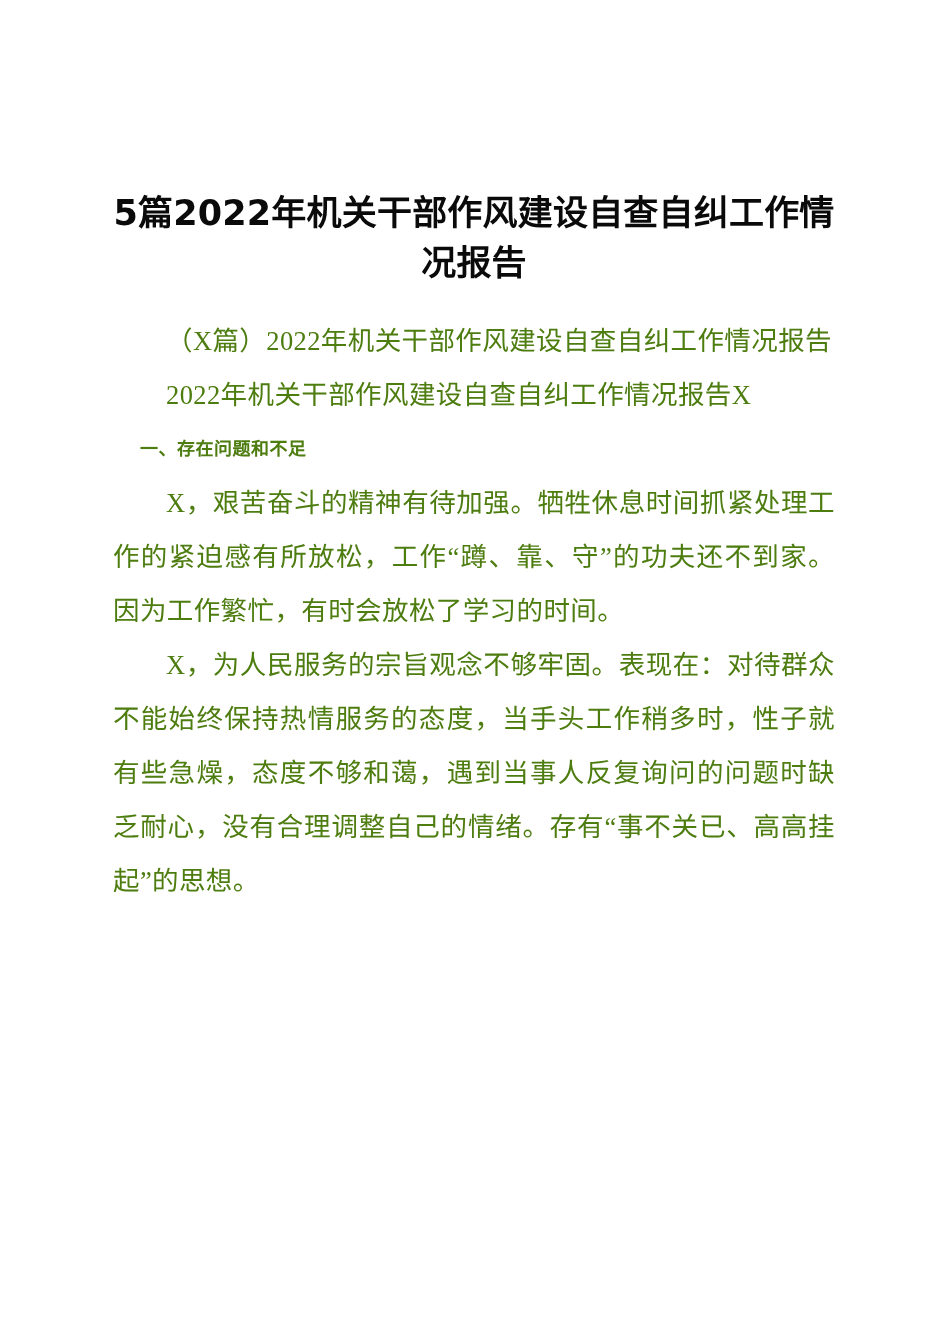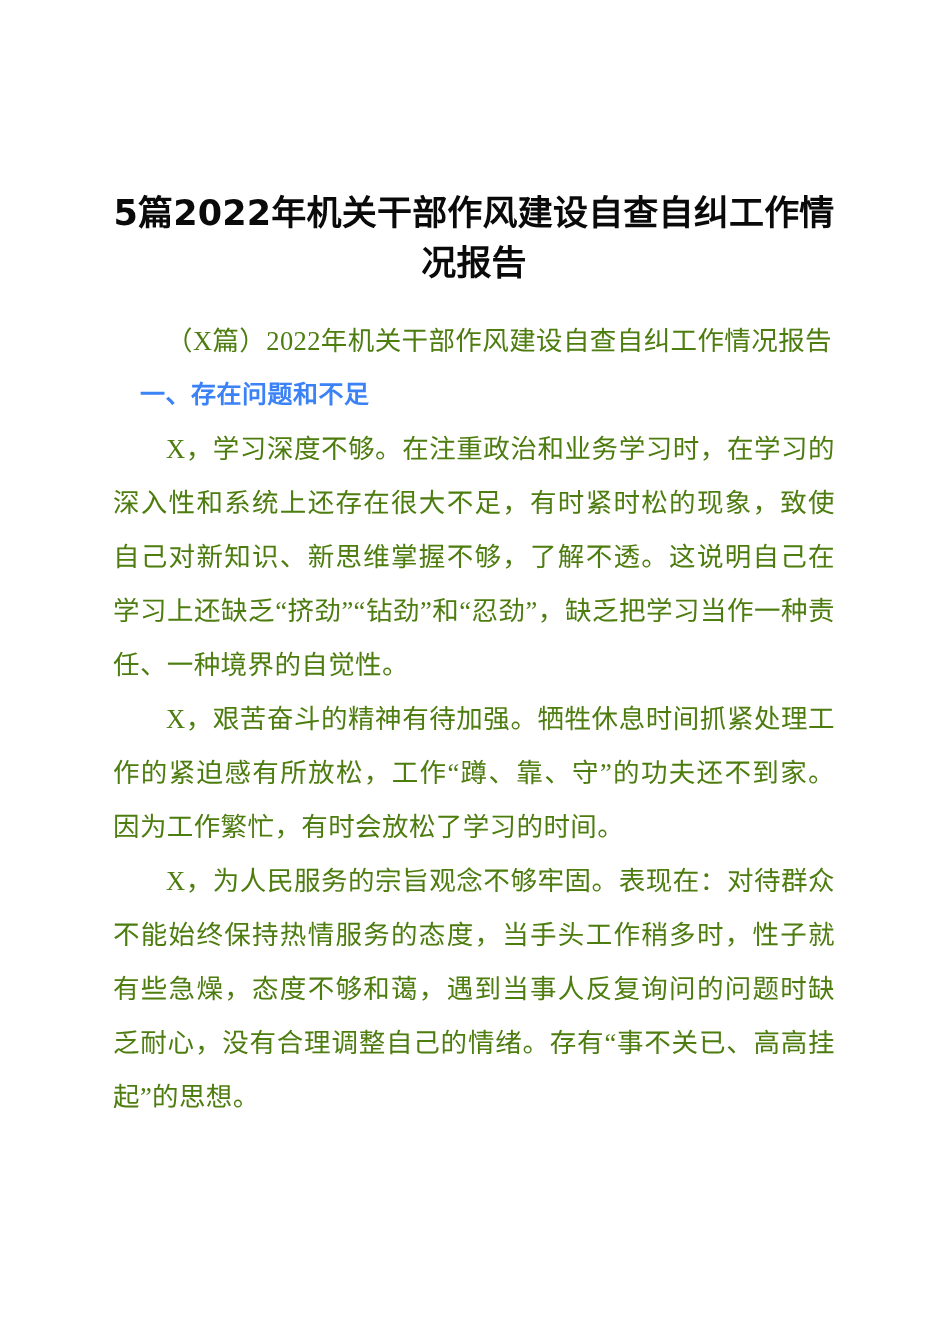--- a/index.html
+++ b/index.html
@@ -70,45 +70,45 @@
     text-indent: 53px;
   }
 
   .para.indent-lead {
     text-indent: 53px;
   }
 
   .section-heading {
     font-family: "DejaVu Sans", "Liberation Sans", sans-serif;
     font-weight: 700;
-    font-size: 25px;
+    font-size: 18px;
     line-height: 54px;
-    color: #3b82f6;
+    color: #4d7c0f;
     text-indent: 27px;
     margin: 0;
     letter-spacing: 0.5px;
     word-break: break-all;
   }
 </style>
 </head>
 <body>
 
 <div class="page">
 
   <h1 class="doc-title">5篇2022年机关干部作风建设自查自纠工作情况报告</h1>
 
   <div class="body-block">
 
     <p class="para indent-lead">（X篇）2022年机关干部作风建设自查自纠工作情况报告</p>
 
+    <p class="para indent-lead">2022年机关干部作风建设自查自纠工作情况报告X</p>
 
 
     <p class="section-heading">一、存在问题和不足</p>
 
-    <p class="para indent2">X，学习深度不够。在注重政治和业务学习时，在学习的深入性和系统上还存在很大不足，有时紧时松的现象，致使自己对新知识、新思维掌握不够，了解不透。这说明自己在学习上还缺乏“挤劲”“钻劲”和“忍劲”，缺乏把学习当作一种责任、一种境界的自觉性。</p>
 
     <p class="para indent2">X，艰苦奋斗的精神有待加强。牺牲休息时间抓紧处理工作的紧迫感有所放松，工作“蹲、靠、守”的功夫还不到家。因为工作繁忙，有时会放松了学习的时间。</p>
 
     <p class="para indent2">X，为人民服务的宗旨观念不够牢固。表现在：对待群众不能始终保持热情服务的态度，当手头工作稍多时，性子就有些急燥，态度不够和蔼，遇到当事人反复询问的问题时缺乏耐心，没有合理调整自己的情绪。存有“事不关已、高高挂起”的思想。</p>
 
   </div>
 
 </div>
 
 </body></html>

